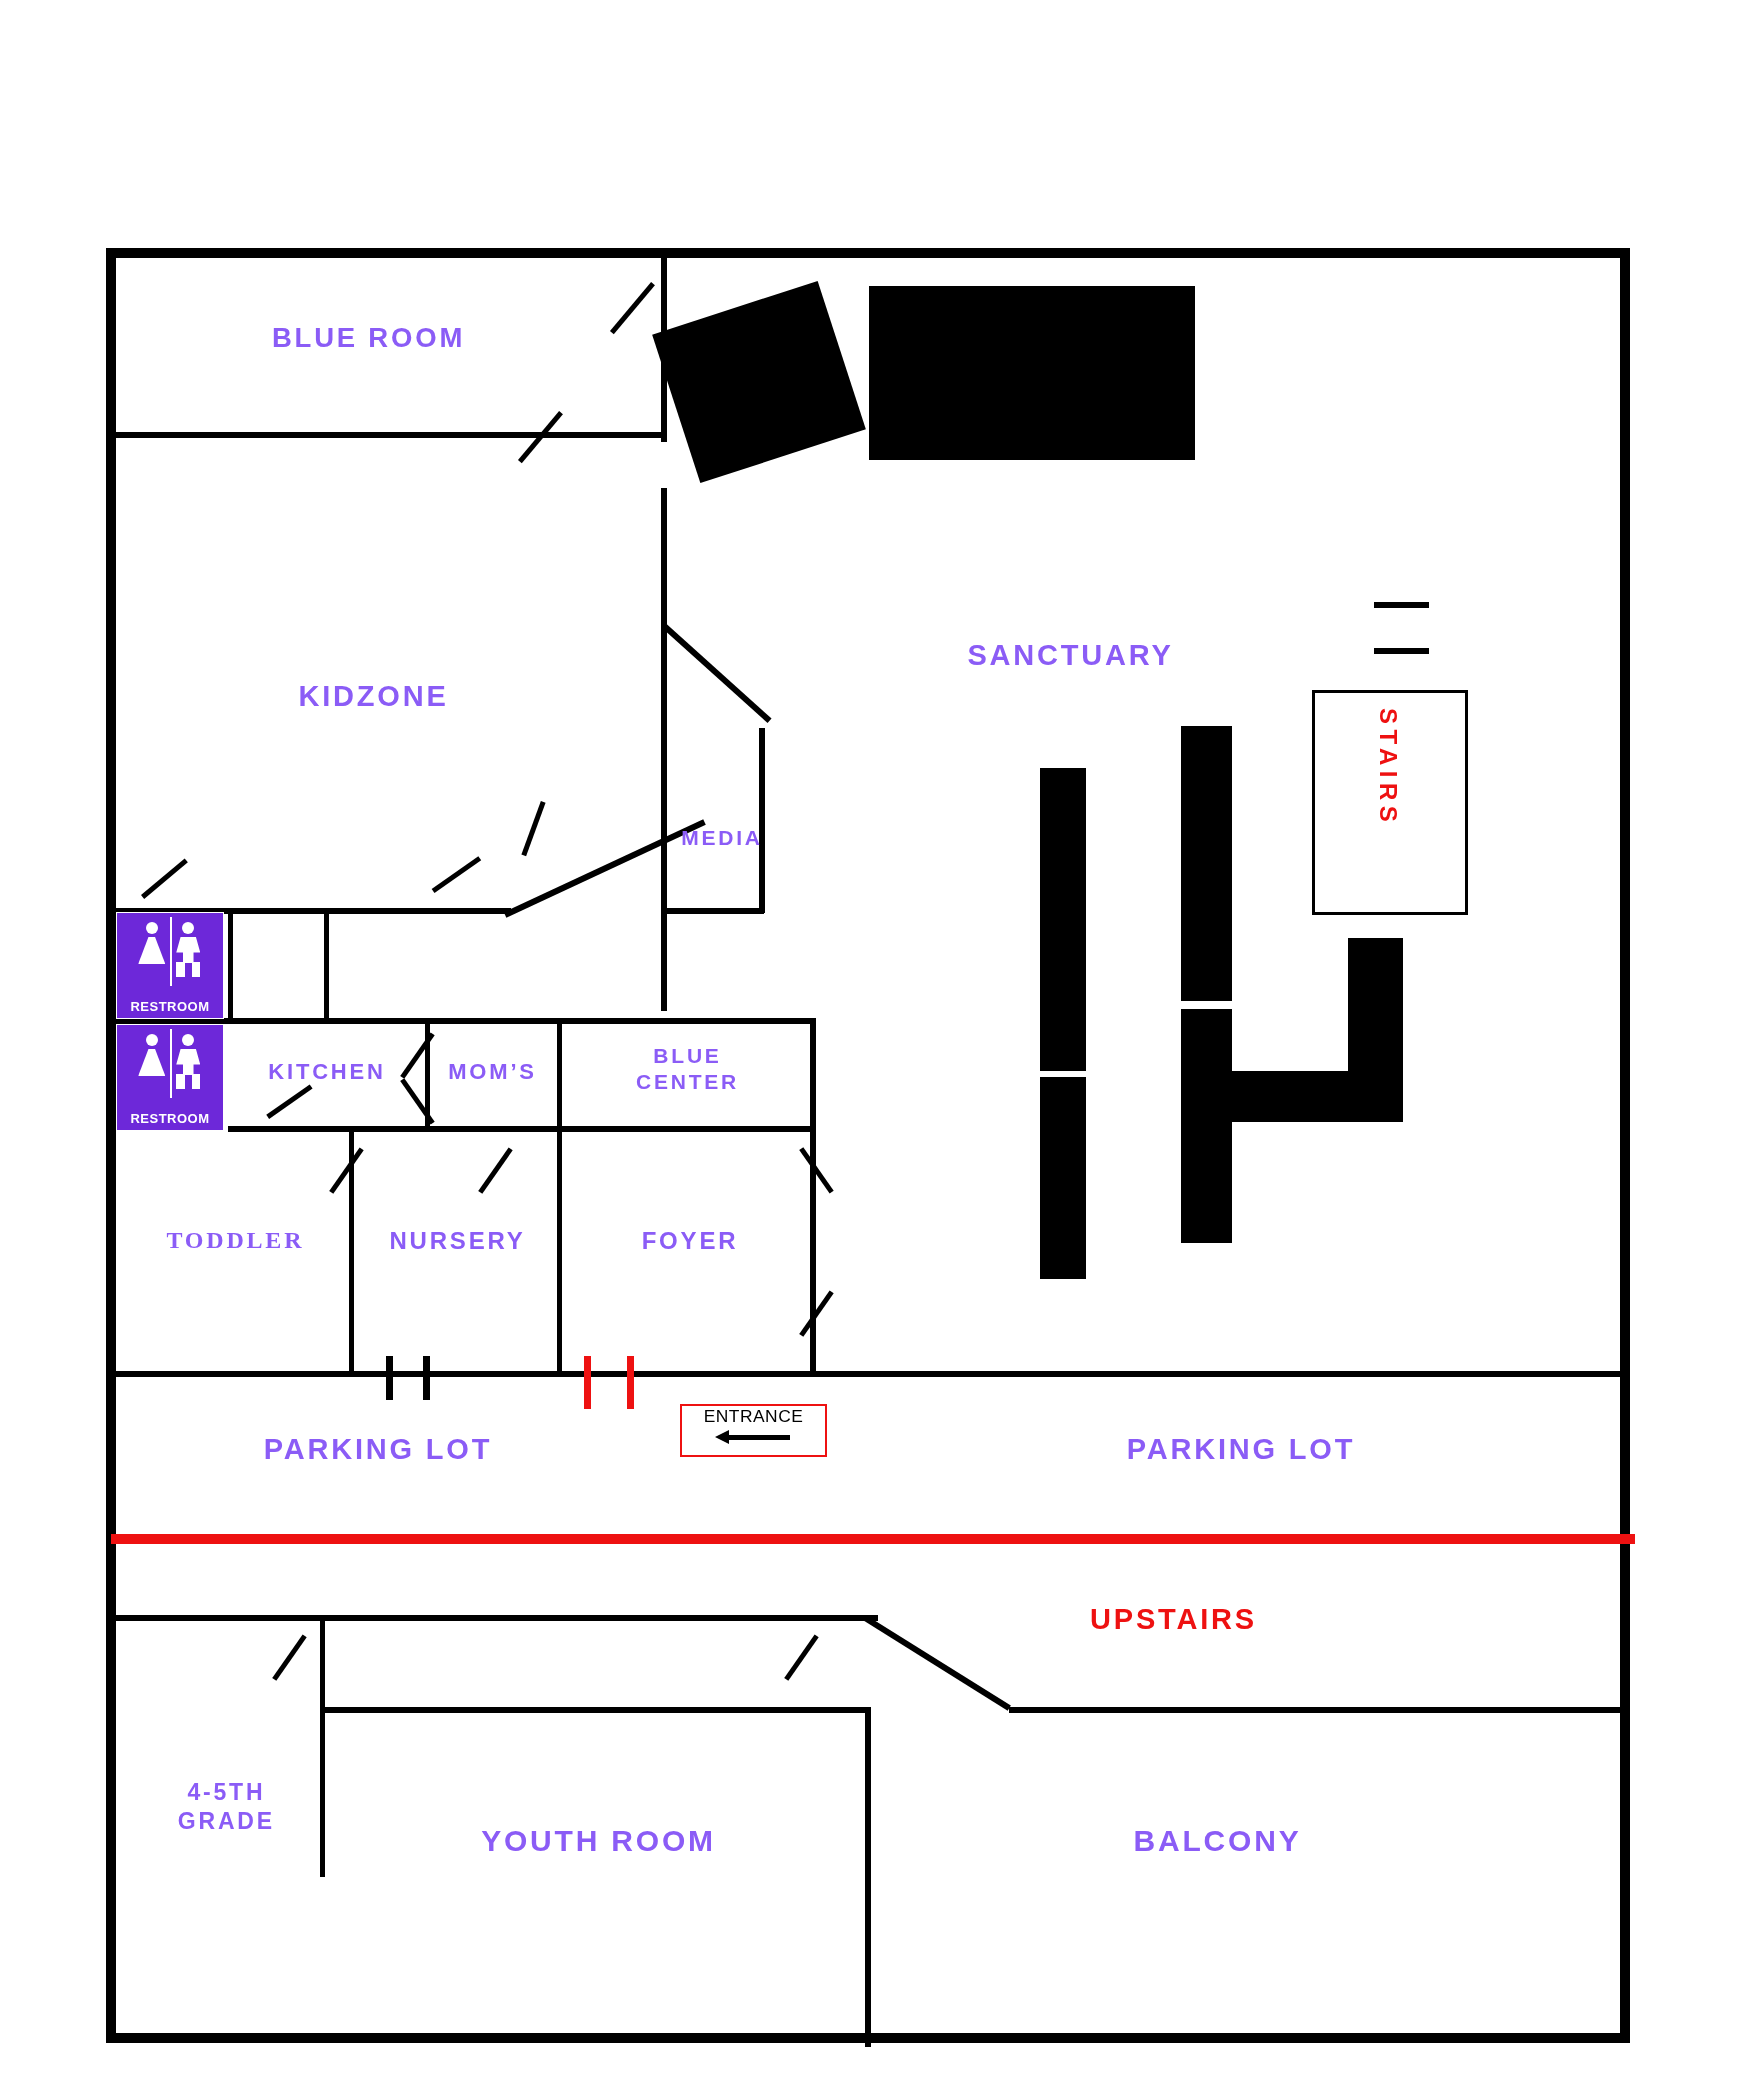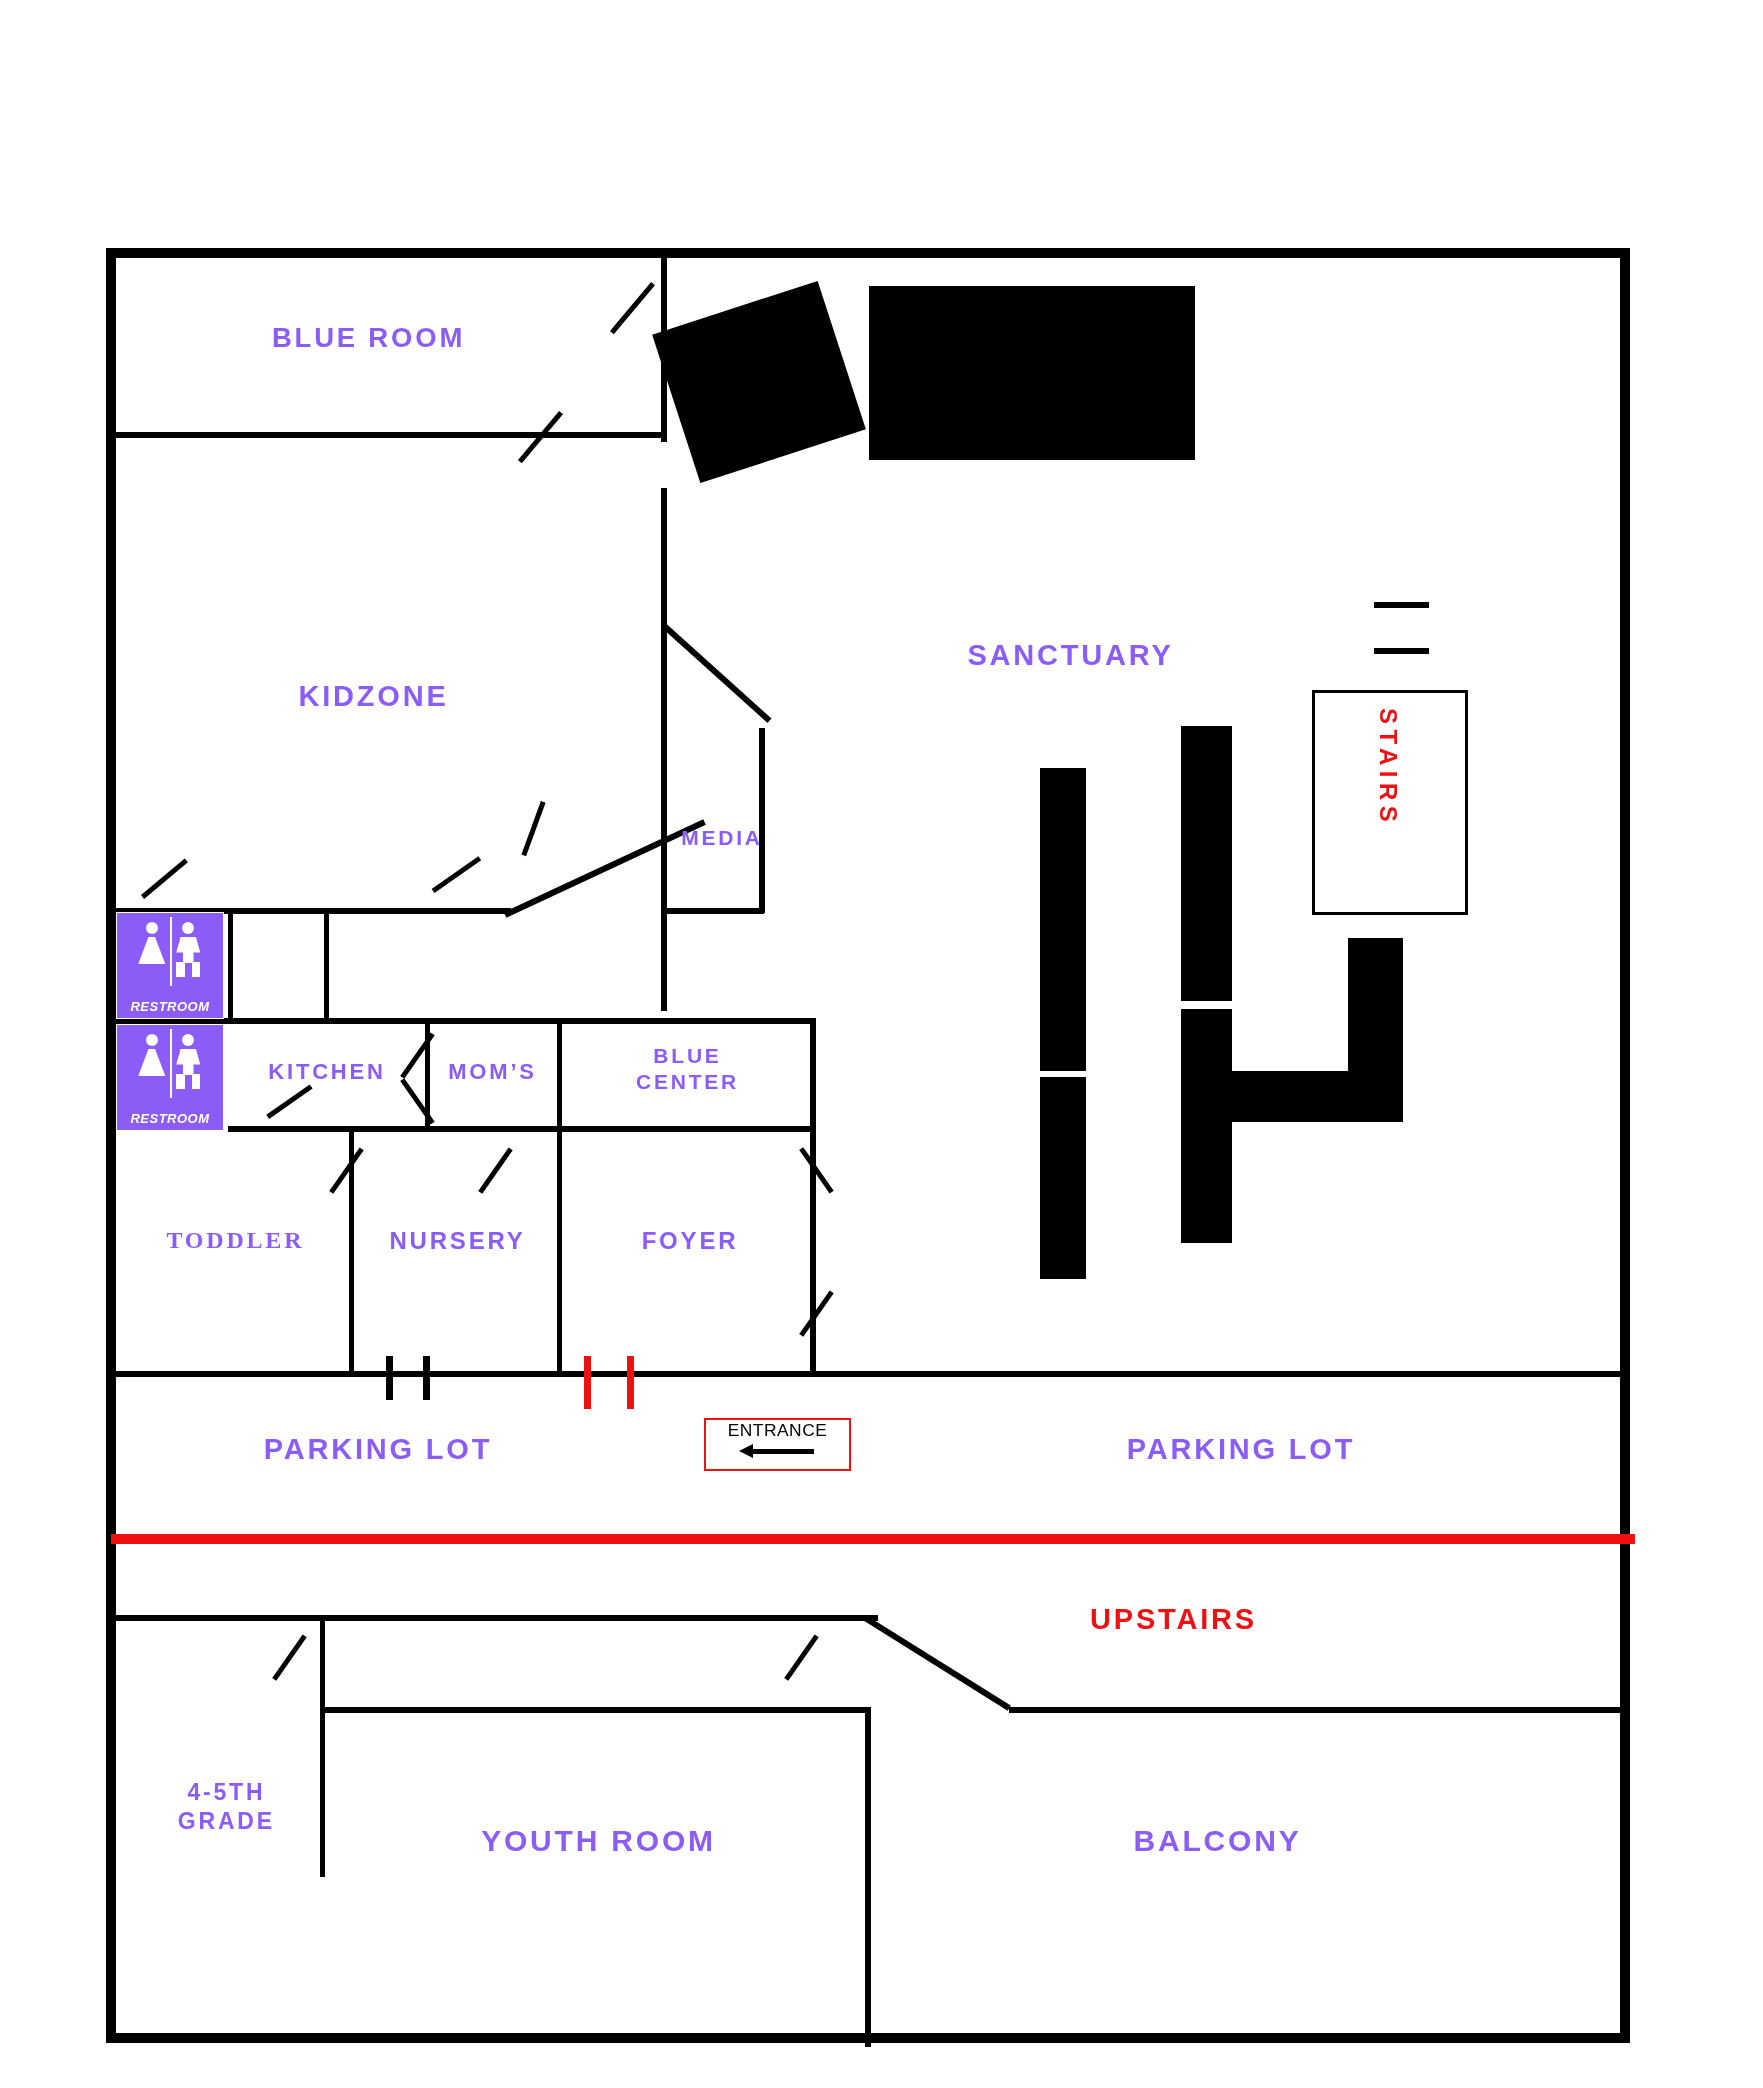--- a/index.html
+++ b/index.html
@@ -62,26 +62,25 @@
   .red-label {
     color: #ee1111;
   }
   .red-line {
     position: absolute;
     background: #ee1111;
   }
   
   .restroom {
     position: absolute;
-    background: #8b5cf6;
+    background: #6d28d9;
     border: 1.8px solid #ffffff;
     box-sizing: border-box;
     color: #ffffff;
     overflow: hidden;
-    font-style: italic;
   }
   .restroom .figs {
     position: absolute;
     left: 0; top: 0; right: 0;
     height: 72%;
     display: flex;
     align-items: center;
     justify-content: center;
     gap: 5.5px;
   }
@@ -319,21 +318,21 @@
 
     <div class="room-label" style="left:18.4px; top:1520px; width:184px; font-size:23px; line-height:1.25;">
       <div>4-5TH</div>
       <div>GRADE</div>
     </div>
 
     <div class="room-label" style="left:239px; top:1566px; width:487px; font-size:30px;">YOUTH ROOM</div>
 
     <div class="room-label" style="left:918px; top:1566px; width:367px; font-size:30px;">BALCONY</div>
 
-    <div id="entrance-sign" style="left:588px; top:1146px; width:147px; height:53px;margin-top:14px;">
+    <div id="entrance-sign" style="left:564px; top:1146px; width:147px; height:53px;">
       <div class="etxt">ENTRANCE</div>
       <div class="arrow">
         <div class="shaft"></div>
         <div class="head"></div>
       </div>
     </div>
 
   </div>
 </div>
 

